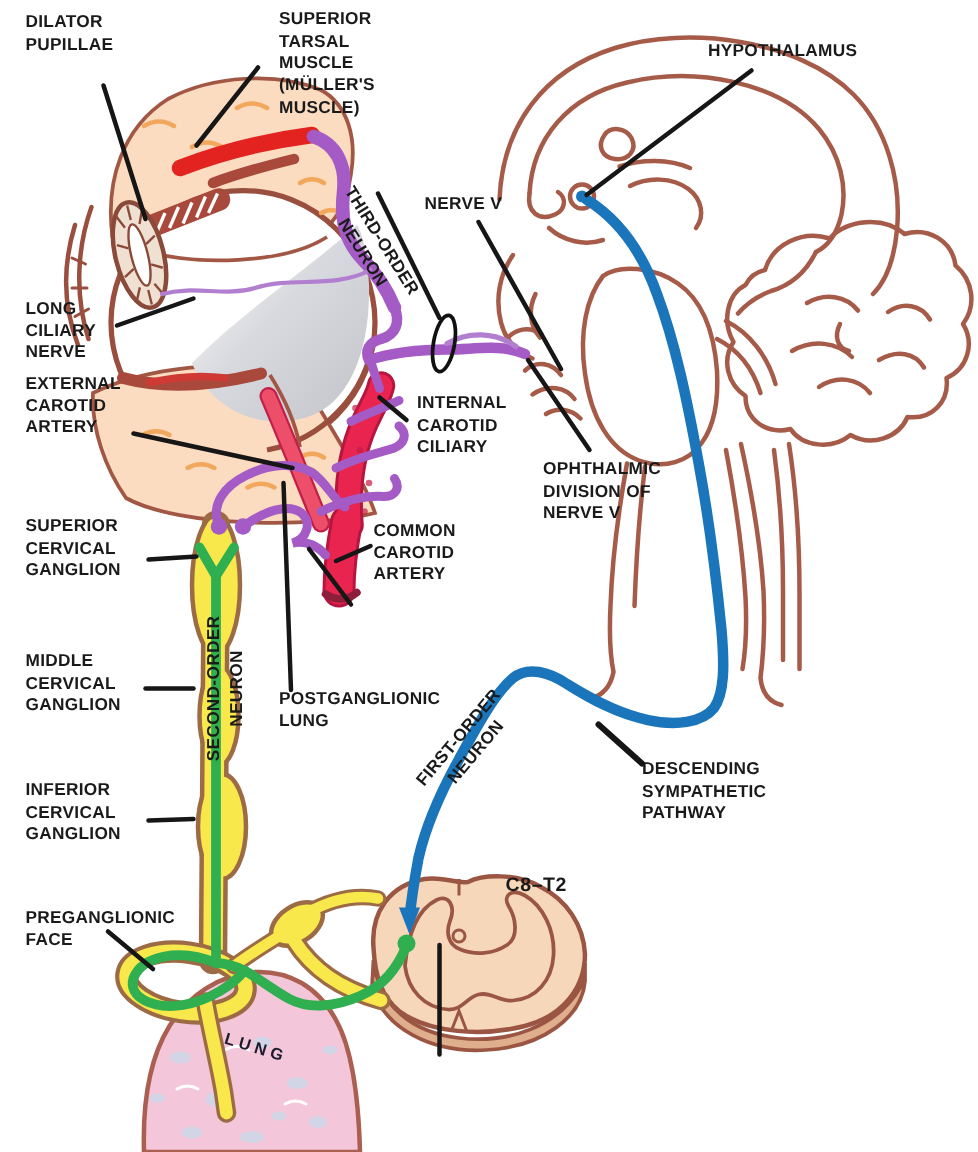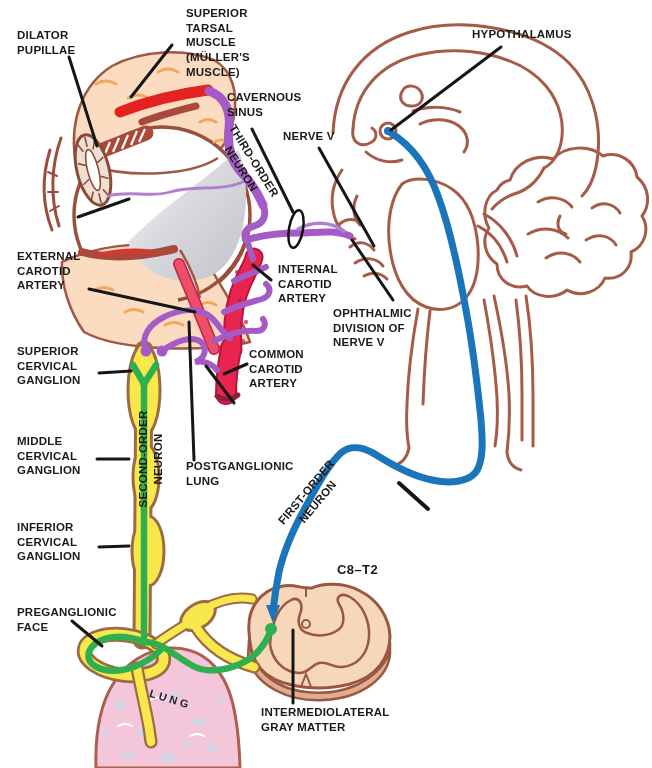--- a/index.html
+++ b/index.html
@@ -1,21 +1,21 @@
 <!DOCTYPE html>
 <html><head>
 <meta charset="utf-8">
 <style>
   html,body{margin:0;padding:0;background:#fff;}
   .canvas{position:relative;width:652px;height:768px;background:#fff;overflow:hidden;
           font-family:"Liberation Sans",sans-serif;}
   svg.art{position:absolute;left:0;top:0;}
   .lbl{position:absolute;font:bold 11.5px/1.28 "Liberation Sans",sans-serif;color:#1a1a1a;
        white-space:pre-line;letter-spacing:.2px;}
-  .lbl.big{font-size:13px;letter-spacing:.4px;}
+  .lbl.big{font-size:13px;letter-spacing:.4px;margin-top:20px;}
   .rot{transform-origin:0 0;text-align:center;}
   .rot-c{transform-origin:center center;text-align:center;}
   .lbl-third{transform:rotate(58deg);}
   .lbl-second{transform:translate(-50%,-50%) rotate(-90deg);}
   .lbl-first{transform:translate(-50%,-50%) rotate(-50deg);}
   .lbl-lung{transform:rotate(17deg);letter-spacing:3px;font-size:11px;color:#1c1c2e;}
 </style>
 </head>
 <body>
 
@@ -255,59 +255,61 @@
     <line x1="234" y1="403" x2="206" y2="366"></line>
     <line x1="97" y1="459" x2="129" y2="459"></line>
     <line x1="194" y1="460" x2="189" y2="322"></line>
     <line x1="99" y1="547" x2="129" y2="546"></line>
     <line x1="428" y1="509" x2="399" y2="483" stroke-width="4"></line>
     <line x1="72" y1="621" x2="102" y2="646"></line>
     <line x1="293" y1="630" x2="293" y2="703"></line>
   </g>
 </svg>
 
-<div class="lbl" style="left:17px;top:28px">DILATOR
+<div class="lbl" style="left:17px;top:8px">DILATOR
 PUPILLAE</div>
 <div class="lbl" style="left:186px;top:6px">SUPERIOR
 TARSAL
 MUSCLE
 (MÜLLER'S
 MUSCLE)</div>
 <div class="lbl" style="left:472px;top:27px">HYPOTHALAMUS</div>
-<div class="lbl" style="left:227px;top:90px">CAVERNOUS
-SINUS</div>
 <div class="lbl" style="left:283px;top:129px">NERVE V</div>
+<div class="lbl" style="left:17px;top:199px">LONG
+CILIARY
+NERVE</div>
 <div class="lbl" style="left:17px;top:249px">EXTERNAL
 CAROTID
 ARTERY</div>
 <div class="lbl" style="left:278px;top:262px">INTERNAL
 CAROTID
-ARTERY</div>
-<div class="lbl" style="left:333px;top:306px">OPHTHALMIC
+CILIARY</div>
+<div class="lbl" style="left:362px;top:306px">OPHTHALMIC
 DIVISION OF
 NERVE V</div>
 <div class="lbl" style="left:17px;top:344px">SUPERIOR
 CERVICAL
 GANGLION</div>
 <div class="lbl" style="left:249px;top:347px">COMMON
 CAROTID
 ARTERY</div>
 <div class="lbl" style="left:17px;top:434px">MIDDLE
 CERVICAL
 GANGLION</div>
 <div class="lbl" style="left:186px;top:459px">POSTGANGLIONIC
 LUNG</div>
+<div class="lbl" style="left:428px;top:506px">DESCENDING
+SYMPATHETIC
+PATHWAY</div>
 <div class="lbl" style="left:17px;top:520px">INFERIOR
 CERVICAL
 GANGLION</div>
 <div class="lbl big" style="left:337px;top:562px">C8–T2</div>
 <div class="lbl" style="left:17px;top:605px">PREGANGLIONIC
 FACE</div>
-<div class="lbl" style="left:261px;top:705px">INTERMEDIOLATERAL
-GRAY MATTER</div>
 
 <div class="lbl rot lbl-third" style="left:238px;top:122px">THIRD-ORDER
 NEURON</div>
 <div class="lbl rot-c lbl-second" style="left:151px;top:459px">SECOND-ORDER
 NEURON</div>
 <div class="lbl rot-c lbl-first" style="left:312px;top:497px">FIRST-ORDER
 NEURON</div>
 <div class="lbl rot lbl-lung" style="left:152px;top:686px">LUNG</div>
 
 </div>

